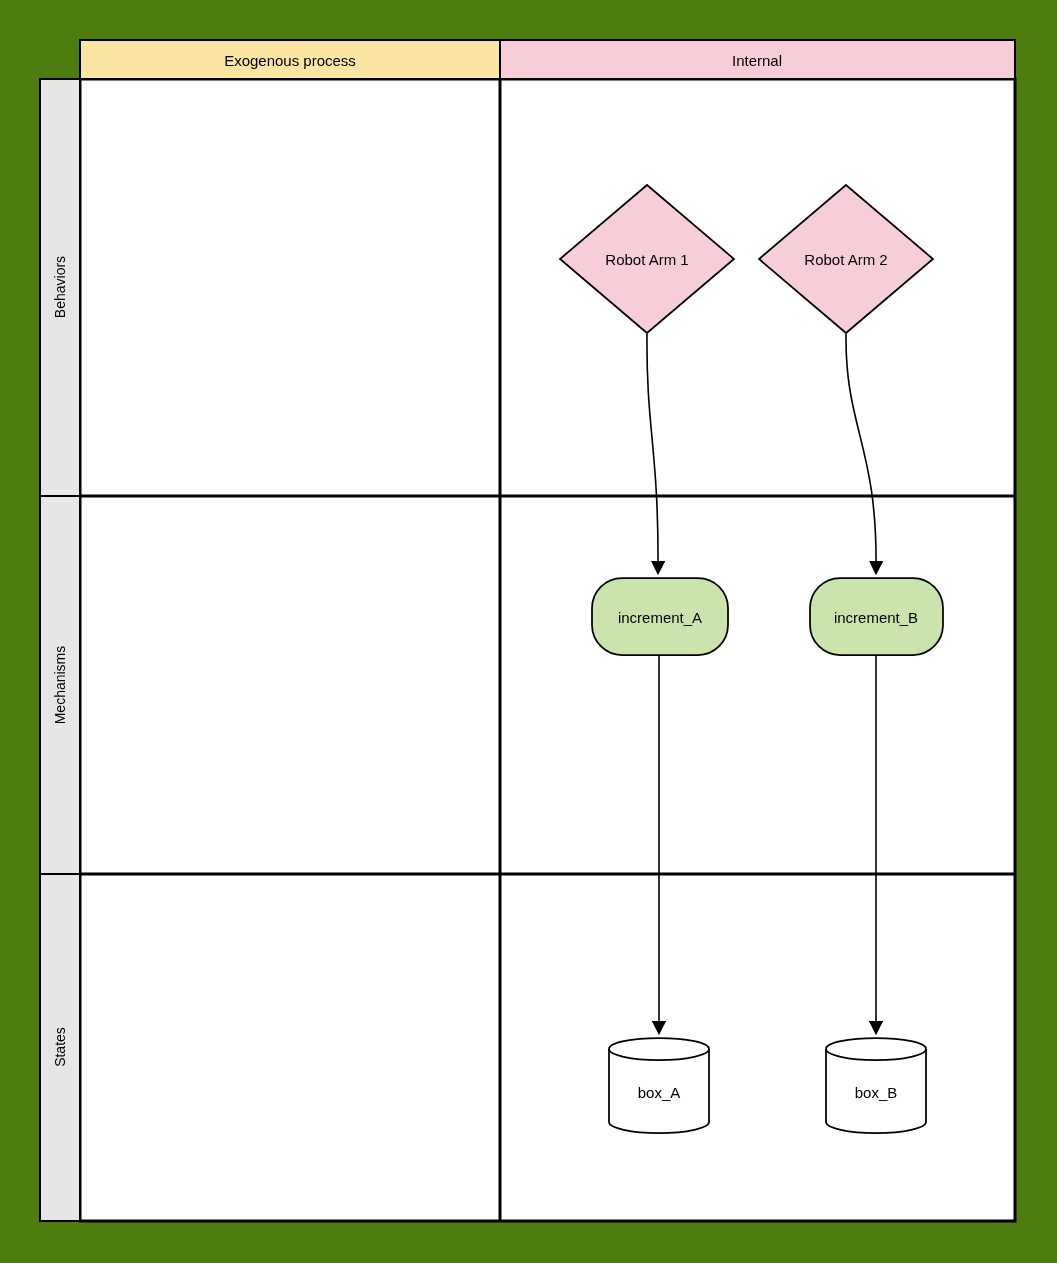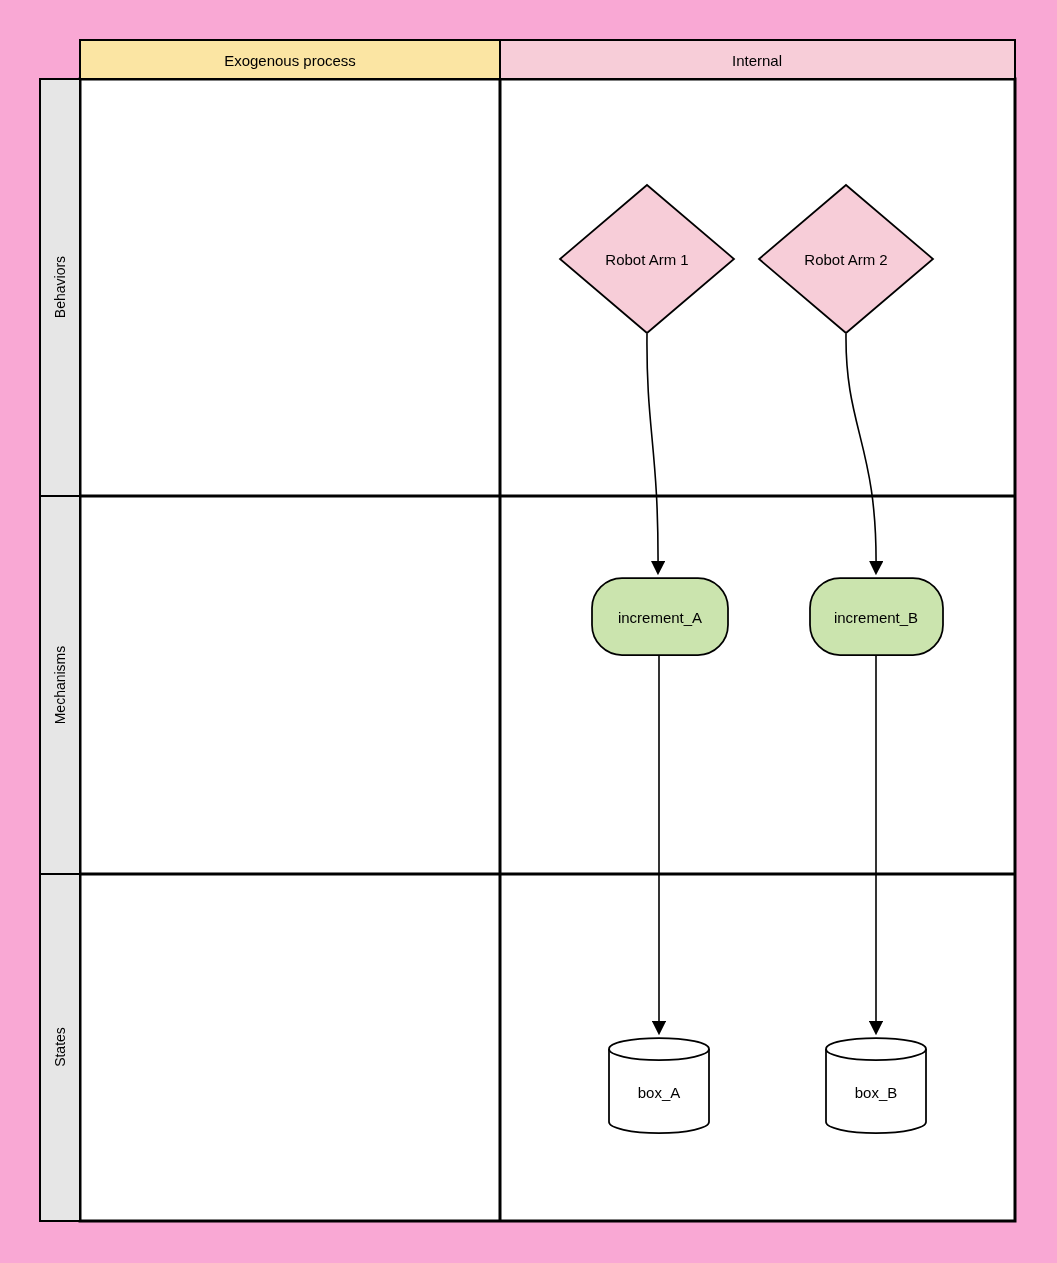--- a/index.html
+++ b/index.html
@@ -7,21 +7,21 @@
     padding: 0;
     background: #ffffff;
     width: 1057px;
     height: 1263px;
     overflow: hidden;
   }
   .canvas-wrap {
     position: relative;
     width: 1057px;
     height: 1263px;
-    background: #f9a8d4;
+    background: #4d7c0f;
   }
   svg {
     display: block;
   }
   svg text {
     font-family: "Liberation Sans", "DejaVu Sans", sans-serif;
     fill: #000000;
   }
   .hdr-text { font-size: 15px; }
   .row-label-text { font-size: 14px; }

